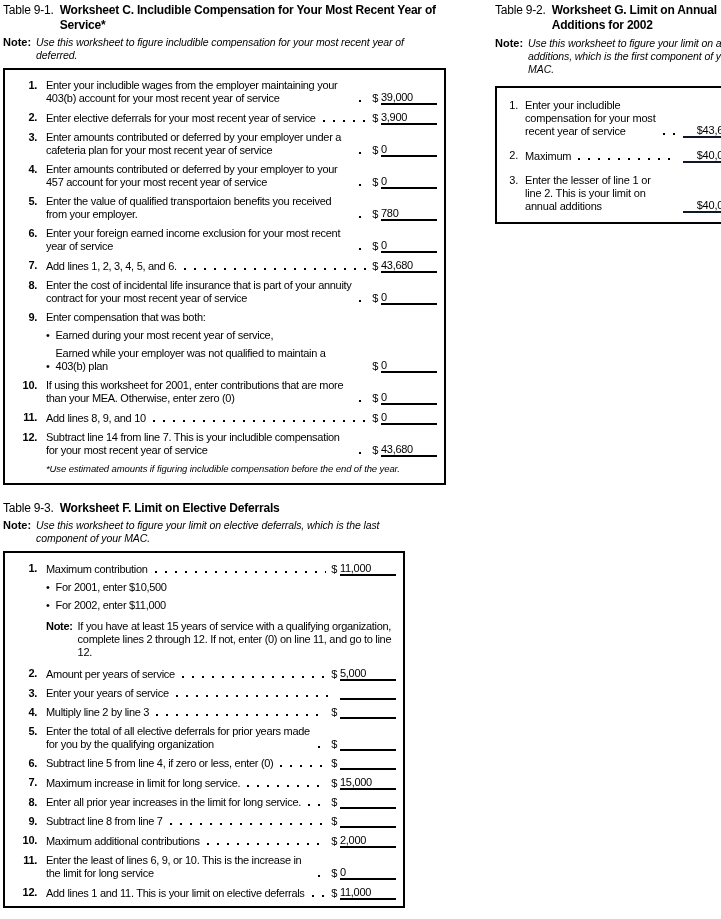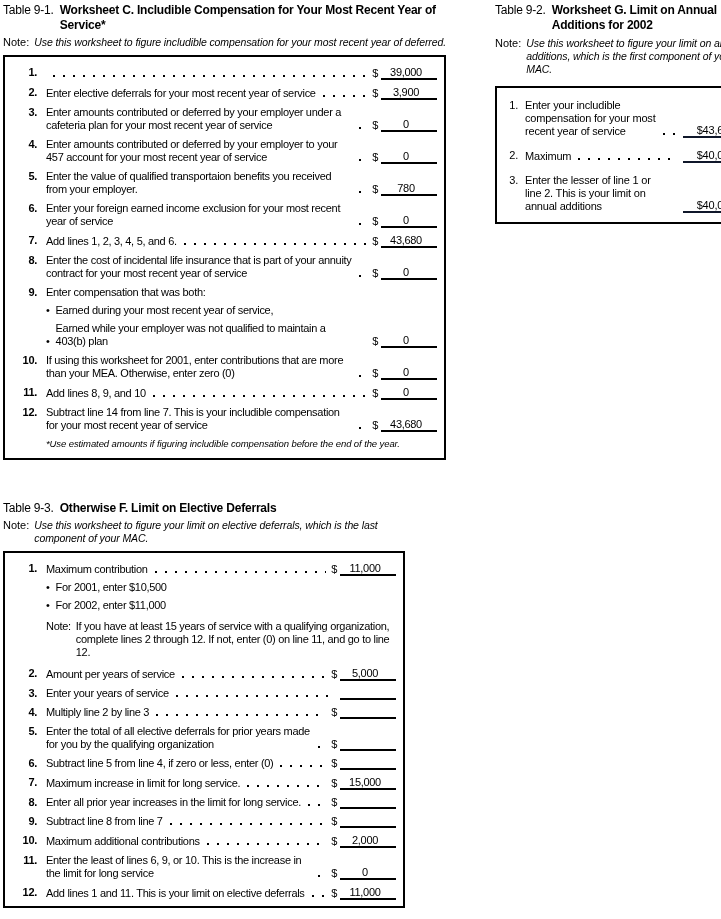--- a/index.html
+++ b/index.html
@@ -16,36 +16,36 @@
   #col-right { position:absolute; left:495px; top:3px; width:252px; }
   #sec-bottom{ position:absolute; left:3px;  top:501px; width:402px; }
 
   
   .tbl-head { display:flex; font-size:12px; line-height:15px; margin-bottom:3px; letter-spacing:-0.2px; }
   .tbl-label { flex:0 0 auto; margin-right:6px; }
   .tbl-title { font-weight:bold; flex:1 1 auto; }
   #col-left .tbl-title { max-width:400px; }
 
   .note-row { display:flex; margin-bottom:6px; line-height:13px; }
-  .note-label { font-weight:normal; flex:0 0 auto; margin-right:5px; font-size:11px; }
+  .note-label { font-weight:bold; flex:0 0 auto; margin-right:5px; font-size:11px; }
   .note-text { font-style:italic; font-size:10.5px; flex:1 1 auto; letter-spacing:-0.1px; }
   #col-left .note-text { max-width:420px; }
 
   
   .ws-box { border:2px solid #000; padding:9px 7px 6px 6px; background:#fff; }
 
   .row { display:flex; align-items:flex-end; margin-bottom:6px; line-height:13px; letter-spacing:-0.3px; }
   .num { flex:0 0 26px; text-align:right; margin-right:9px; font-weight:bold; align-self:flex-start; }
   .txt { flex:0 1 auto; min-width:0; }
   .leader { flex:1 1 8px; min-width:8px; height:2px; margin:0 5px 3px 7px; align-self:flex-end;
             background-image:repeating-linear-gradient(to right,#000 0 2px,transparent 2px 10px); }
   .leader.off { background-image:none; }
   .amt { flex:0 0 auto; display:flex; align-items:flex-end; }
   .dollar { margin-right:3px; }
-  .val { width:56px; border-bottom:2px solid #000; text-align:center; padding:0 6px 0 0; line-height:12px; }
+  .val { width:56px; border-bottom:2px solid #000; text-align:left; padding:0 6px 0 0; line-height:12px; }
 
   .sub-indent { flex:0 0 35px; }
   .bullet-mark { flex:0 0 auto; margin-right:6px; }
   .tight { margin-bottom:5px; }
 
   .inner-note { display:flex; margin:8px 0 8px 35px; line-height:13px; letter-spacing:-0.3px; }
   .inner-note .note-label { font-style:normal; font-size:11px; }
   .inner-note .in-text { flex:1 1 auto; max-width:365px; font-size:11px; font-style:normal; }
 
   .footnote { margin:2px 0 2px 35px; font-style:italic; font-size:9.5px; line-height:12px; max-width:362px; letter-spacing:-0.1px; }
@@ -70,20 +70,21 @@
   </div>
   <div class="note-row">
     <span class="note-label">Note:</span>
     <span class="note-text">Use this worksheet to figure includible compensation for your most recent year of deferred.</span>
   </div>
 
   <div class="ws-box">
 
     <div class="row">
       <span class="num">1.</span>
+      <span class="txt"><span>Enter your includible wages from the employer maintaining your 403(b) account for your most recent year of service</span></span>
       <span class="leader"></span>
       <span class="amt">
           <span class="dollar">$</span>
           <span class="val">39,000</span>
         </span>
     </div>
 
     <div class="row">
       <span class="num">2.</span>
       <span class="txt"><span>Enter elective deferrals for your most recent year of service</span></span>
@@ -236,21 +237,21 @@
       <span class="txt2"><span>Enter the lesser of line 1 or line 2. This is your </span><span class="b">limit on annual additions</span></span>
       <span class="leader off"></span>
       <span class="val2">$40,000</span>
     </div>
   </div>
 </div>
 
 <div id="sec-bottom">
   <div class="tbl-head">
     <span class="tbl-label">Table 9-3.</span>
-    <span class="tbl-title">Otherwise F. Limit on Elective Deferrals</span>
+    <span class="tbl-title">Worksheet F. Limit on Elective Deferrals</span>
   </div>
   <div class="note-row">
     <span class="note-label">Note:</span>
     <span class="note-text">Use this worksheet to figure your limit on elective deferrals, which is the last component of your MAC.</span>
   </div>
 
   <div class="ws-box">
 
     <div class="row tight">
       <span class="num">1.</span>

